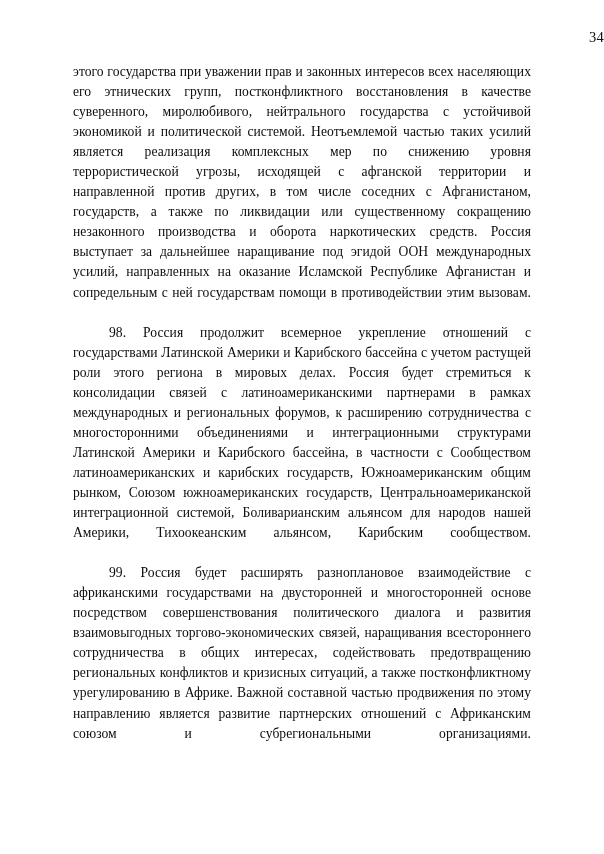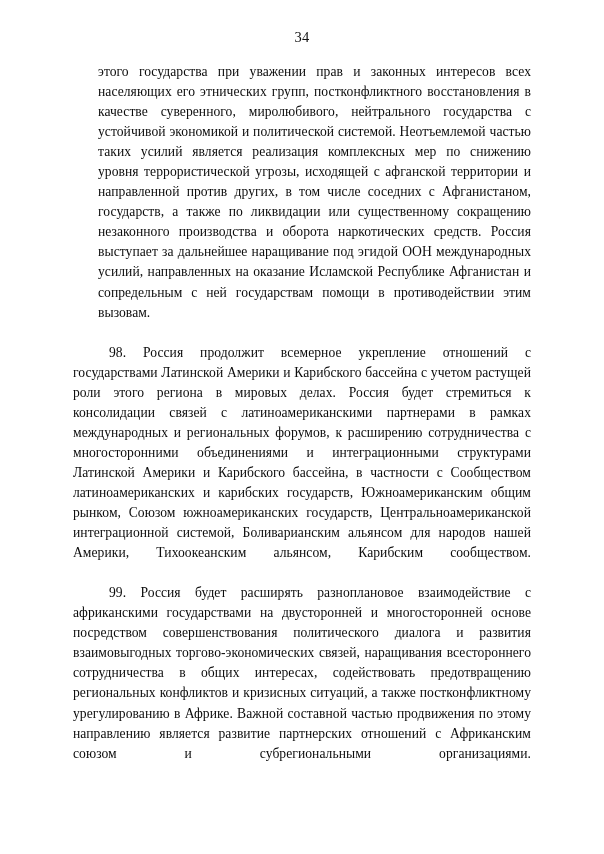--- a/index.html
+++ b/index.html
@@ -19,21 +19,21 @@
     width: 604px;
     height: 854px;
     background: #ffffff;
     overflow: hidden;
   }
   .page-number {
     position: absolute;
     top: 28px;
     left: 0;
     width: 604px;
-    text-align: center;
+    text-align: right;
     font-size: 14.5px;
     line-height: 18px;
     color: #111111;
     letter-spacing: 0.2px;
   }
   .text-body {
     position: absolute;
     top: 62px;
     left: 73px;
     width: 458px;
@@ -46,21 +46,20 @@
     font-size: 13.6px;
     line-height: 20.05px;
     color: #0c0c0c;
     letter-spacing: 0.05px;
     word-spacing: 0.2px;
     hyphens: none;
     -webkit-hyphens: none;
   }
   p.para.continuation {
     text-indent: 0;
-    margin-left: 25px;
   }
   p.para.indented {
     text-indent: 36px;
   }
   
   p.para::after {
     content: "";
     display: inline-block;
     width: 100%;
   }

